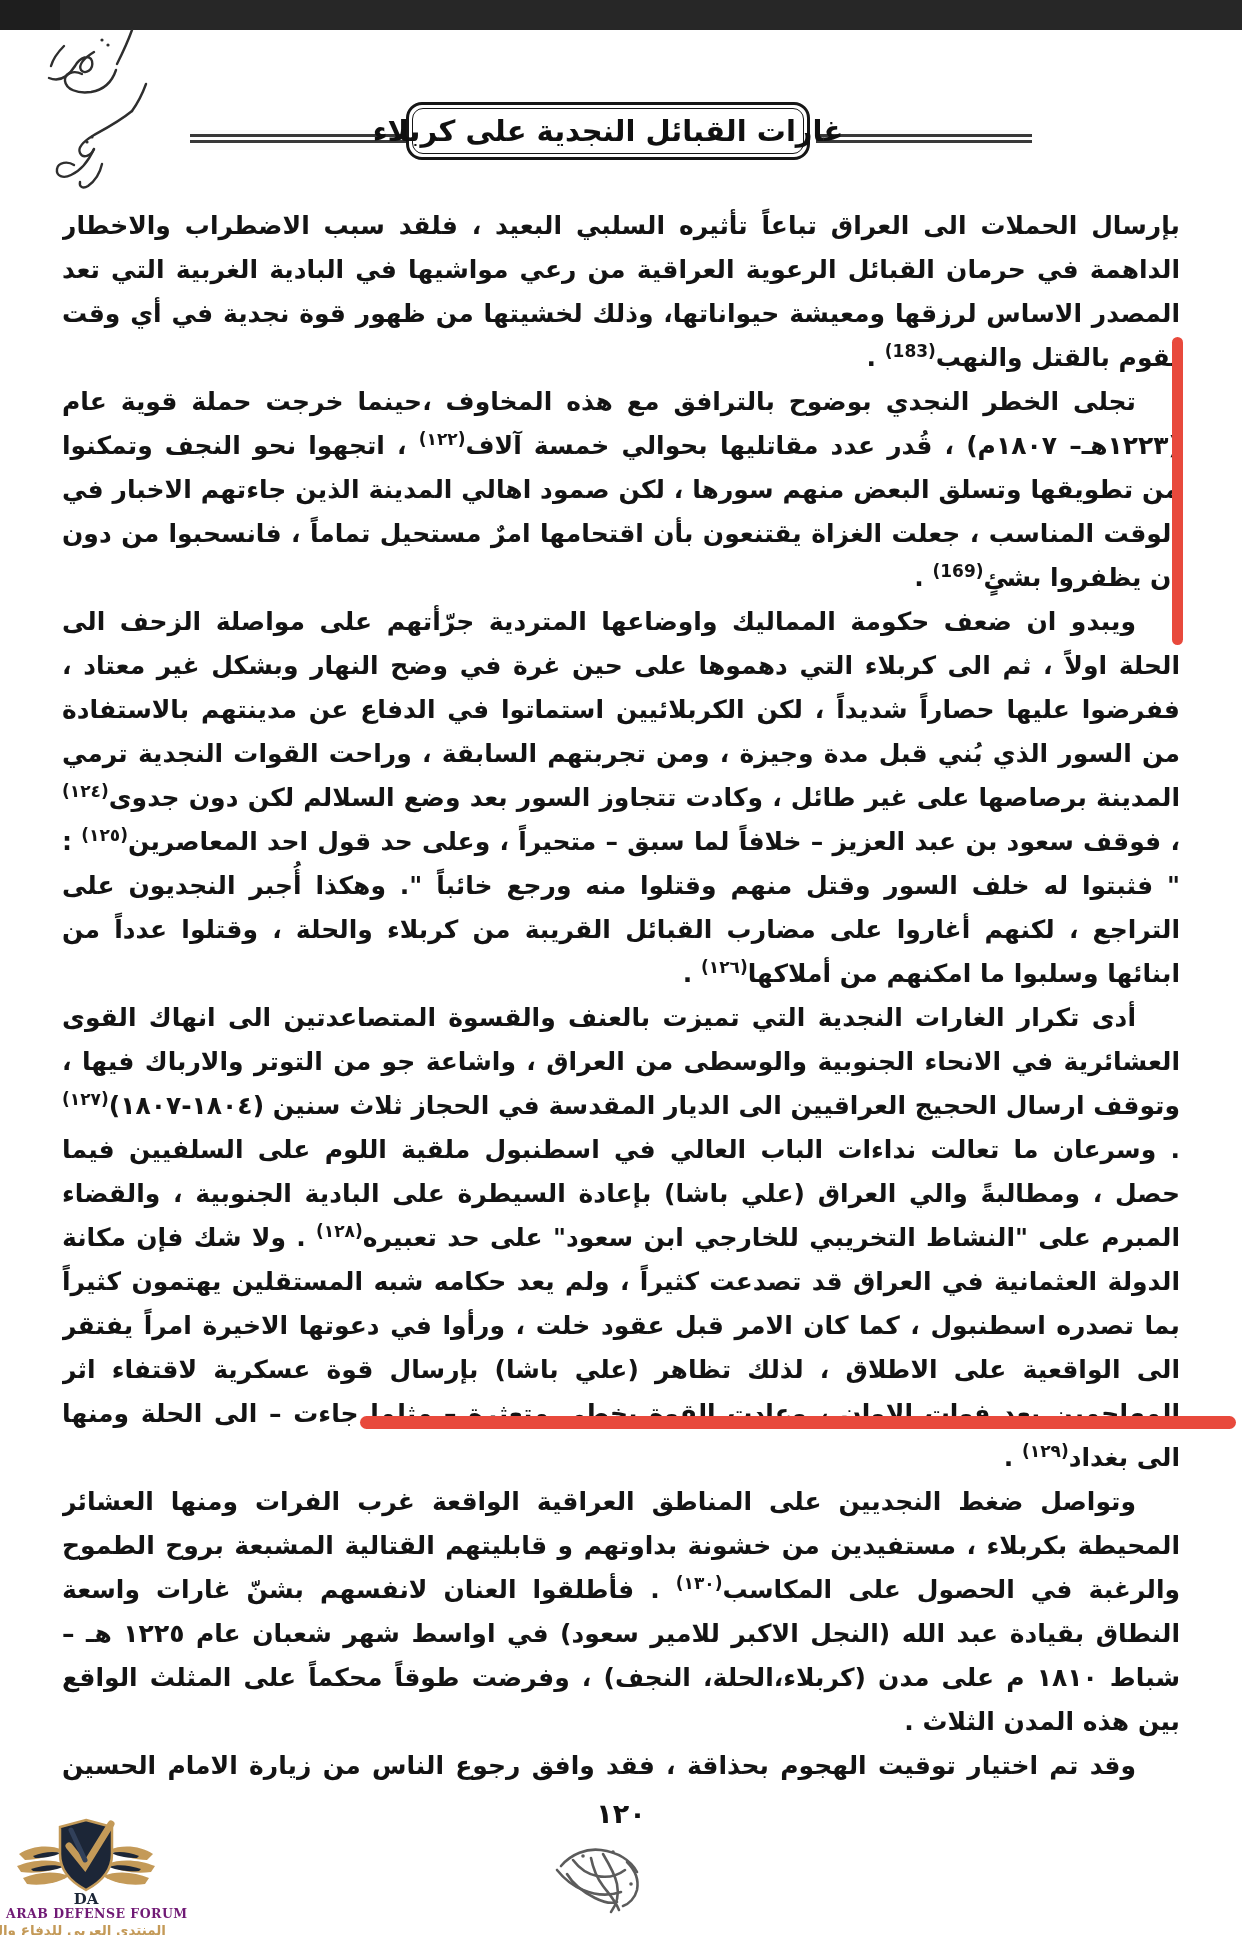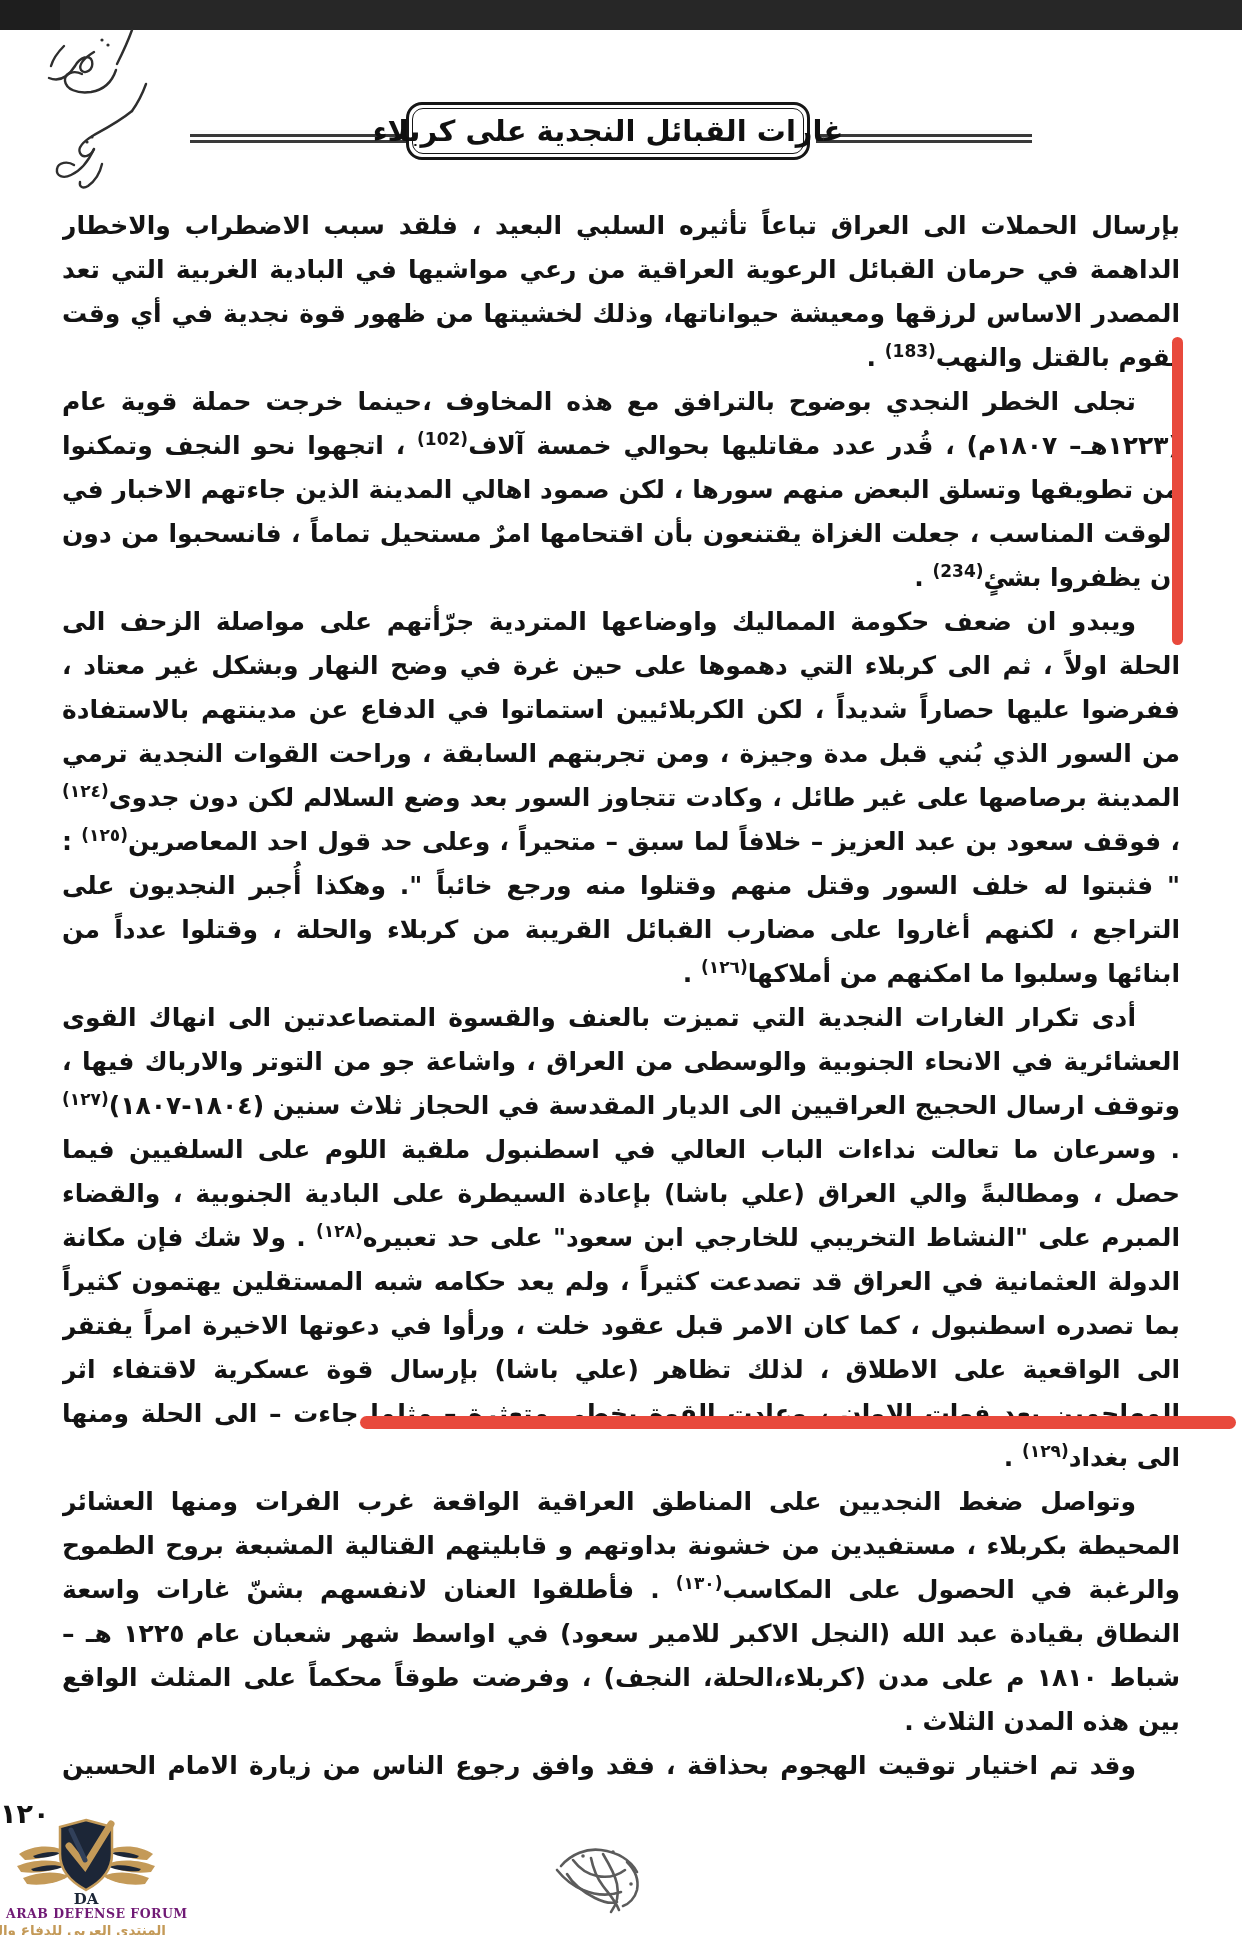--- a/index.html
+++ b/index.html
@@ -43,21 +43,21 @@
   .body-text p{margin:0;padding:0;}
   .body-text p.indent{text-indent:44px;}
   .body-text sup{font-size:17px;font-weight:700;vertical-align:super;line-height:0;}
 
   
   .red-vline{position:absolute;left:1172px;top:337px;width:11px;height:308px;border-radius:6px;}
   .red-underline{position:absolute;left:360px;top:1416px;width:876px;height:13px;border-radius:7px;}
 
   
   .page-number{
-    position:absolute;top:1798px;left:0;width:1242px;text-align:left;
+    position:absolute;top:1798px;left:0;width:1242px;text-align:center;
     font-size:27px;font-weight:bold;color:#111;direction:rtl;
   }
   .medallion{position:absolute;left:543px;top:1840px;width:116px;height:78px;opacity:.9;}
   .logo{position:absolute;left:6px;top:1816px;width:160px;text-align:center;}
   .logo svg{display:block;margin:0 auto;}
   .logo-title{
     font-family:"DejaVu Serif",serif;font-size:12.5px;font-weight:bold;
     letter-spacing:.5px;color:#701a75;white-space:nowrap;margin-top:-2px;
   }
   .logo-subtitle{
@@ -92,21 +92,21 @@
   <div class="rule right"></div>
   <div class="title-box-outer">
     <div class="title-box-inner">
       <div class="title-text">غارات القبائل النجدية على كربلاء</div>
     </div>
   </div>
 </div>
 
 <div class="body-text" id="body-text">
     <p>بإرسال الحملات الى العراق تباعاً تأثيره السلبي البعيد ، فلقد سبب الاضطراب والاخطار الداهمة في حرمان القبائل الرعوية العراقية من رعي مواشيها في البادية الغربية التي تعد المصدر الاساس لرزقها ومعيشة حيواناتها، وذلك لخشيتها من ظهور قوة نجدية في أي وقت تقوم بالقتل والنهب<sup>(183)</sup> .</p>
-    <p class="indent">تجلى الخطر النجدي بوضوح بالترافق مع هذه المخاوف ،حينما خرجت حملة قوية عام (١٢٢٣هـ– ١٨٠٧م) ، قُدر عدد مقاتليها بحوالي خمسة آلاف<sup>(102)</sup> ، اتجهوا نحو النجف وتمكنوا من تطويقها وتسلق البعض منهم سورها ، لكن صمود اهالي المدينة الذين جاءتهم الاخبار في الوقت المناسب ، جعلت الغزاة يقتنعون بأن اقتحامها امرٌ مستحيل تماماً ، فانسحبوا من دون ان يظفروا بشئٍ<sup>(234)</sup> .</p>
+    <p class="indent">تجلى الخطر النجدي بوضوح بالترافق مع هذه المخاوف ،حينما خرجت حملة قوية عام (١٢٢٣هـ– ١٨٠٧م) ، قُدر عدد مقاتليها بحوالي خمسة آلاف<sup>(١٢٢)</sup> ، اتجهوا نحو النجف وتمكنوا من تطويقها وتسلق البعض منهم سورها ، لكن صمود اهالي المدينة الذين جاءتهم الاخبار في الوقت المناسب ، جعلت الغزاة يقتنعون بأن اقتحامها امرٌ مستحيل تماماً ، فانسحبوا من دون ان يظفروا بشئٍ<sup>(169)</sup> .</p>
     <p class="indent">ويبدو ان ضعف حكومة المماليك واوضاعها المتردية جرّأتهم على مواصلة الزحف الى الحلة اولاً ، ثم الى كربلاء التي دهموها على حين غرة في وضح النهار وبشكل غير معتاد ، ففرضوا عليها حصاراً شديداً ، لكن الكربلائيين استماتوا في الدفاع عن مدينتهم بالاستفادة من السور الذي بُني قبل مدة وجيزة ، ومن تجربتهم السابقة ، وراحت القوات النجدية ترمي المدينة برصاصها على غير طائل ، وكادت تتجاوز السور بعد وضع السلالم لكن دون جدوى<sup>(١٢٤)</sup> ، فوقف سعود بن عبد العزيز – خلافاً لما سبق – متحيراً ، وعلى حد قول احد المعاصرين<sup>(١٢٥)</sup> : " فثبتوا له خلف السور وقتل منهم وقتلوا منه ورجع خائباً ". وهكذا أُجبر النجديون على التراجع ، لكنهم أغاروا على مضارب القبائل القريبة من كربلاء والحلة ، وقتلوا عدداً من ابنائها وسلبوا ما امكنهم من أملاكها<sup>(١٢٦)</sup> .</p>
     <p class="indent">أدى تكرار الغارات النجدية التي تميزت بالعنف والقسوة المتصاعدتين الى انهاك القوى العشائرية في الانحاء الجنوبية والوسطى من العراق ، واشاعة جو من التوتر والارباك فيها ، وتوقف ارسال الحجيج العراقيين الى الديار المقدسة في الحجاز ثلاث سنين (١٨٠٤-١٨٠٧)<sup>(١٢٧)</sup> . وسرعان ما تعالت نداءات الباب العالي في اسطنبول ملقية اللوم على السلفيين فيما حصل ، ومطالبةً والي العراق (علي باشا) بإعادة السيطرة على البادية الجنوبية ، والقضاء المبرم على "النشاط التخريبي للخارجي ابن سعود" على حد تعبيره<sup>(١٢٨)</sup> . ولا شك فإن مكانة الدولة العثمانية في العراق قد تصدعت كثيراً ، ولم يعد حكامه شبه المستقلين يهتمون كثيراً بما تصدره اسطنبول ، كما كان الامر قبل عقود خلت ، ورأوا في دعوتها الاخيرة امراً يفتقر الى الواقعية على الاطلاق ، لذلك تظاهر (علي باشا) بإرسال قوة عسكرية لاقتفاء اثر المهاجمين بعد فوات الاوان ، وعادت القوة بخطى متعثرة – مثلما جاءت – الى الحلة ومنها الى بغداد<sup>(١٢٩)</sup> .</p>
     <p class="indent">وتواصل ضغط النجديين على المناطق العراقية الواقعة غرب الفرات ومنها العشائر المحيطة بكربلاء ، مستفيدين من خشونة بداوتهم و قابليتهم القتالية المشبعة بروح الطموح والرغبة في الحصول على المكاسب<sup>(١٣٠)</sup> . فأطلقوا العنان لانفسهم بشنّ غارات واسعة النطاق بقيادة عبد الله (النجل الاكبر للامير سعود) في اواسط شهر شعبان عام ١٢٢٥ هـ –شباط ١٨١٠ م على مدن (كربلاء،الحلة، النجف) ، وفرضت طوقاً محكماً على المثلث الواقع بين هذه المدن الثلاث .</p>
     <p class="indent">وقد تم اختيار توقيت الهجوم بحذاقة ، فقد وافق رجوع الناس من زيارة الامام الحسين في منتصف شعبان ، وهي احدى المناسبات الدينية المهمة ، واستطاعت القبائل المغيرة ان تُحكم قبضتها على الطرق الرئيسة التي تصل كربلاء بكلٍ من مدينتي الحلة والكوفة ، فضلاً عن قيامها بمداهمة القرى المحيطة بهما والانقضاض على قوافل الزائرين المنصرفين من كربلاء ، مع الاستيلاء على ممتلكاتهم . وفي تلك الاثناء رصدوا قافلة كبيرة متوجهة من المدينة نحو بلاد فارس بعد انتهاء الزيارة ،فاستولوا عليها وقتلوا الكثير من افرادها ، قدرت بعض المصادر عددهم بأكثر من مائة وخمسين ، معظمهم من الفرس . وفي النص الآتي يصف احد العلماء المعاصرين الوضع المضطرب الذي خلفته الغارة النجدية على تلك المناطق بالقول :</p>
   </div>
 
 <div class="red-vline" style="background: rgb(232, 73, 60);"></div>
 <div class="red-underline" style="background: rgb(232, 73, 60);"></div>
 
 <div class="page-number">١٢٠</div>

